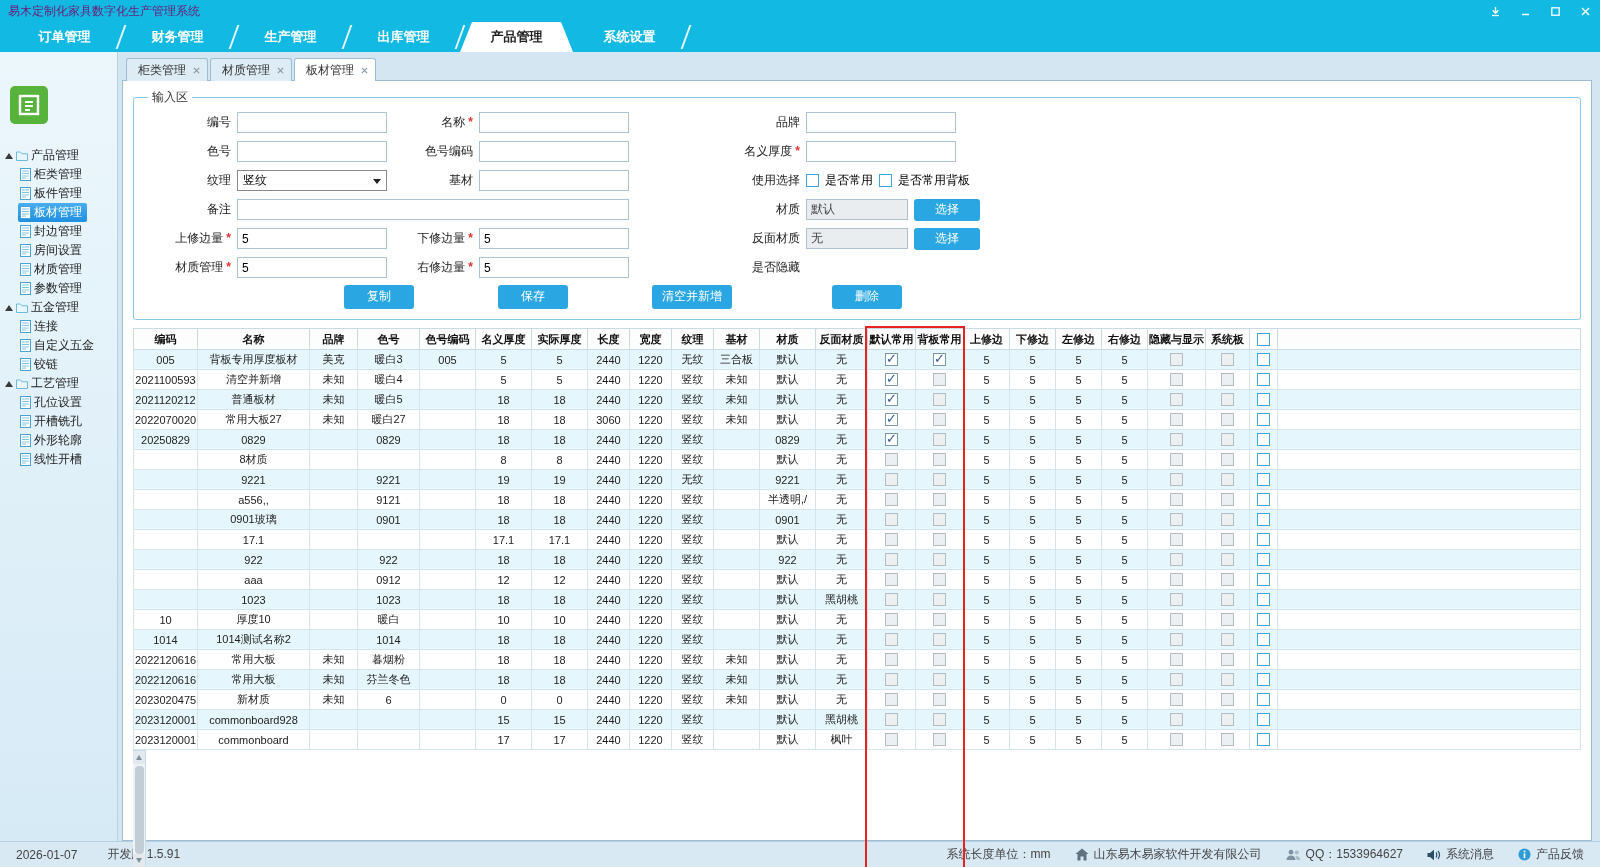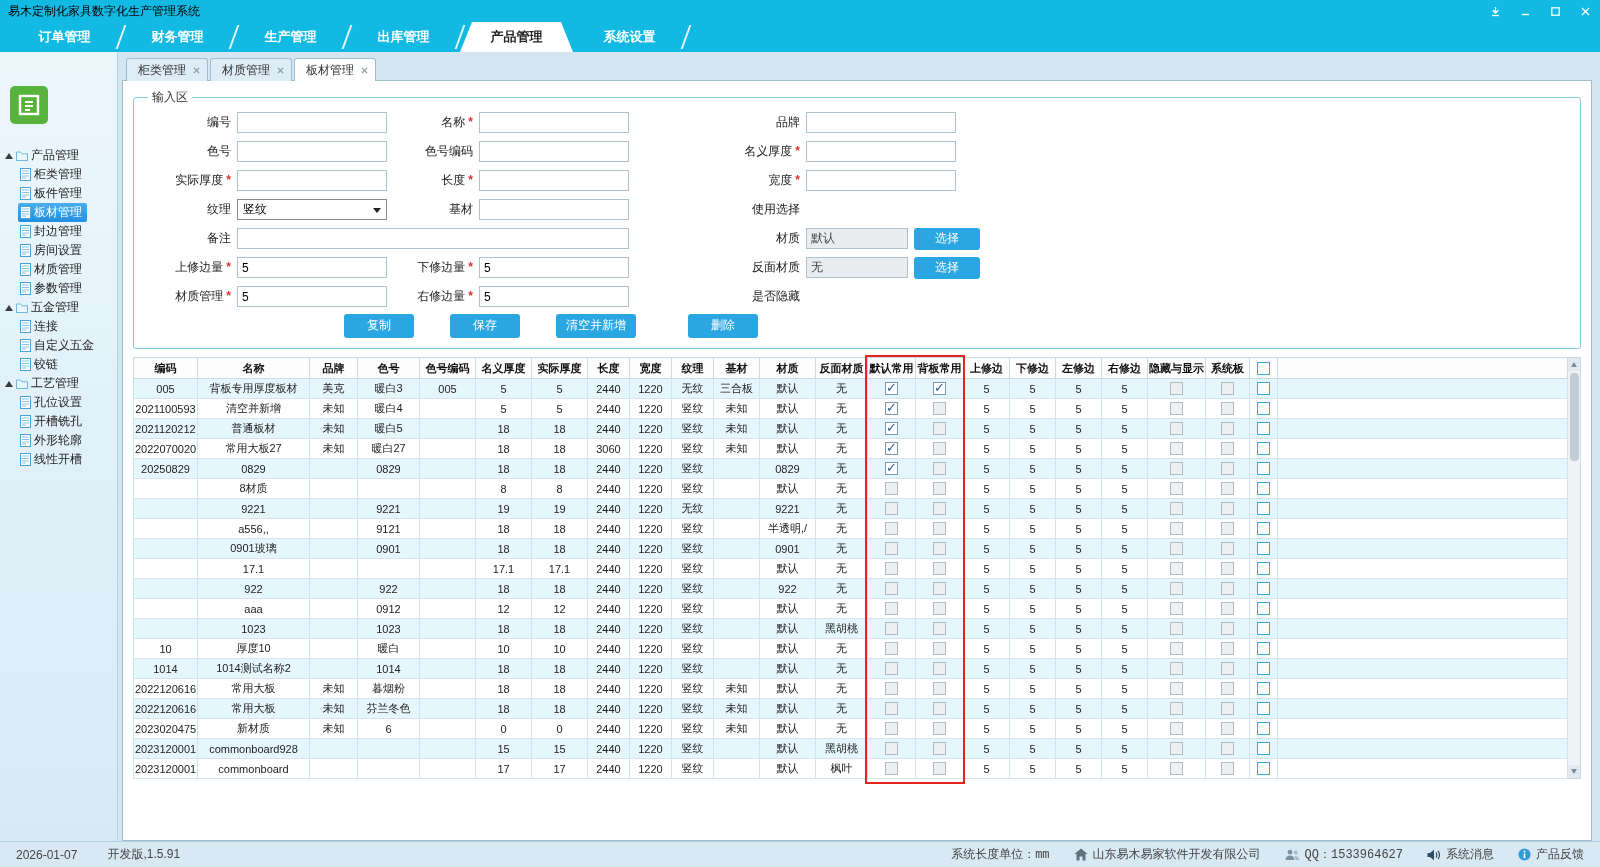--- a/index.html
+++ b/index.html
@@ -1,21 +1,21 @@
 <!DOCTYPE html>
 <html><head>
 <meta charset="utf-8">
 <style>
   * { margin:0; padding:0; box-sizing:border-box; }
   html,body { font-family:"Liberation Sans","DejaVu Sans",sans-serif; }
   body { background:#8f9aa3; }
   .window { width:1600px; height:867px; background:#d3e6f2; overflow:hidden; display:flex; flex-direction:column; position:relative; }
 
   
-  .titlebar { height:22px; background:#12b9e3; color:#000000; display:flex; align-items:center; font-size:12px; padding-left:8px; flex:0 0 auto; }
+  .titlebar { height:22px; background:#12b9e3; color:#701a75; display:flex; align-items:center; font-size:12px; padding-left:8px; flex:0 0 auto; }
   .titlebar .title { flex:1; white-space:nowrap; }
   .win-controls { display:flex; height:100%; }
   .win-btn { width:30px; display:flex; align-items:center; justify-content:center; }
 
   
   .menubar { height:30px; background:#12b9e3; display:flex; padding-left:8px; flex:0 0 auto; }
   .menu-tab { width:113px; color:#fff; font-size:13px; font-weight:bold; display:flex; align-items:center; justify-content:center; position:relative; }
   .menu-tab::after { content:""; position:absolute; right:-1px; top:3px; bottom:3px; width:2px; background:rgba(255,255,255,.9); transform:skewX(-20deg); }
   .menu-tab.active { background:#fff; color:#222; clip-path:polygon(12px 0, calc(100% - 12px) 0, 100% 100%, 0 100%); }
   .menu-tab.active::after { display:none; }
@@ -47,53 +47,53 @@
   .span-remark { grid-column:2/5; }
   .span-right { grid-column:6/8; }
   .tinput { height:21px; border:1px solid #abc3d2; padding:0 4px; font-size:12px; width:100%; background:#fff; }
   .tinput.gray { background:#e9edf0; color:#444; width:102px; flex:0 0 auto; }
   .combo { position:relative; height:21px; border:1px solid #8a8a8a; background:#fff; display:flex; align-items:center; padding:0 18px 0 5px; }
   .combo .arrow { position:absolute; right:5px; top:8px; width:0; height:0; border-left:4px solid transparent; border-right:4px solid transparent; border-top:5px solid #222; }
   .btn { background:#2aa7e2; color:#fff; border:none; border-radius:3px; height:24px; min-width:70px; font-size:12px; padding:0 10px; }
   .btn.small { height:22px; min-width:66px; }
   .cellflex { display:flex; align-items:center; gap:6px; }
   .cbl { white-space:nowrap; }
-  .form-buttons { grid-column:1/8; display:flex; gap:36px; padding-left:198px; align-items:center; }
+  .form-buttons { grid-column:1/8; display:flex; gap:84px; padding-left:198px; align-items:center; }
   .form-buttons .del { margin-left:16px; }
 
   
   .cb { width:13px; height:13px; display:inline-block; background:#fff; border:1px solid #8fb8cf; position:relative; flex:0 0 auto; vertical-align:middle; }
   .cb.blue { border-color:#3fa7dd; }
   .cb.gray { background:#edf0f2; border-color:#b4bcc2; }
   .cb.checked { background:#fff; border-color:#7f98ac; }
   .cb.checked::before { content:"\2713"; position:absolute; left:0; top:-3px; font-size:13px; font-weight:bold; color:#2c5c9c; }
 
   
   .search-row { display:flex; align-items:center; margin-top:10px; height:34px; }
   .search-input { width:172px; height:22px; border:1px solid #abc3d2; margin-right:12px; padding:0 4px; font-size:12px; }
   .red-box { border:2px solid #e8231f; display:flex; gap:14px; padding:4px 14px; margin-left:8px; align-items:center; }
 
   
-  .table-zone { display:flex; margin-top:8px; position:relative; }
+  .table-zone { display:flex; margin-top:8px; position:relative;flex-direction:column; }
   table.grid { border-collapse:collapse; table-layout:fixed; flex:1; width:100%; font-size:11px; }
   .grid th { height:21px; background:#fdfdfe; border:1px solid #c9dbe6; font-weight:bold; color:#111; text-align:center; padding:0 1px; overflow:hidden; white-space:nowrap; }
   .grid td { height:20px; border:1px solid #d5e5ee; text-align:center; color:#222; overflow:hidden; white-space:nowrap; padding:0 1px; background:#fff; }
   .grid tr.alt td { background:#e6f6fd; }
   .scrollbar { width:13px; background:#eef3f6; border:1px solid #c9dbe6; border-left:none; display:flex; flex-direction:column; align-items:center; flex:0 0 auto; }
   .sb-btn { height:13px; width:100%; display:flex; align-items:center; justify-content:center; background:#e2eaf0; }
   .sb-tri-up { width:0;height:0;border-left:3.5px solid transparent;border-right:3.5px solid transparent;border-bottom:5px solid #7e909c; }
   .sb-tri-down { width:0;height:0;border-left:3.5px solid transparent;border-right:3.5px solid transparent;border-top:5px solid #7e909c; }
   .sb-thumb { width:9px; height:88px; background:#c2cdd6; border-radius:4px; margin-top:2px; }
   .sb-spacer { flex:1; }
   .col-highlight { position:absolute; top:-2px; bottom:-5px; border:2px solid #e8231f; pointer-events:none; z-index:4; }
 
   
   .statusbar { height:26px; background:#d8e9f4; border-top:1px solid #b6cede; display:flex; align-items:center; font-size:12px; color:#444; padding:0 16px; gap:30px; flex:0 0 auto; }
   .sb-right { margin-left:auto; display:flex; align-items:center; gap:24px; }
-  .sb-item { display:flex; align-items:center; gap:5px; white-space:nowrap;font-family:Liberation Mono, monospace; }
+  .sb-item { display:flex; align-items:center; gap:5px; white-space:nowrap; }
 </style>
 </head>
 <body>
 
 <div class="window">
 
   <div class="titlebar">
     <span class="title">易木定制化家具数字化生产管理系统</span>
     <div class="win-controls">
       <span class="win-btn">
@@ -417,38 +417,36 @@
 
           <div class="frow">
             <span class="lbl g1"><span>色号</span></span>
             <input class="tinput g2" value="" style="">
             <span class="lbl g3"><span>色号编码</span></span>
             <input class="tinput g4" value="" style="">
             <span class="lbl g5"><span>名义厚度</span><span class="req">*</span></span>
             <input class="tinput g6" value="" style="">
           </div>
 
-          <div class="frow">
-            <span class="lbl g1"><span>实际厚度</span><span class="req">*</span></span>
-            <input class="tinput g2" value="" style="">
-            <span class="lbl g3"><span>长度</span><span class="req">*</span></span>
-            <input class="tinput g4" value="" style="">
-            <span class="lbl g5"><span>宽度</span><span class="req">*</span></span>
-            <input class="tinput g6" value="" style="">
-          </div>
 
           <div class="frow">
             <span class="lbl g1"><span>纹理</span></span>
             <div class="combo g2">
               <span>竖纹</span>
               <span class="arrow"></span>
             </div>
             <span class="lbl g3"><span>基材</span></span>
             <input class="tinput g4" value="" style="">
             <span class="lbl g5"><span>使用选择</span></span>
+            <span class="cellflex span-right">
+              <span class="cb blue"></span>
+              <span class="cbl">是否常用</span>
+              <span class="cb blue"></span>
+              <span class="cbl">是否常用背板</span>
+            </span>
           </div>
 
           <div class="frow">
             <span class="lbl g1"><span>备注</span></span>
             <input class="tinput span-remark" value="" style="">
             <span class="lbl g5"><span>材质</span></span>
             <span class="cellflex span-right">
               <input class="tinput gray" readonly="" value="默认" style="">
               <button class="btn small">选择</button>
             </span>

